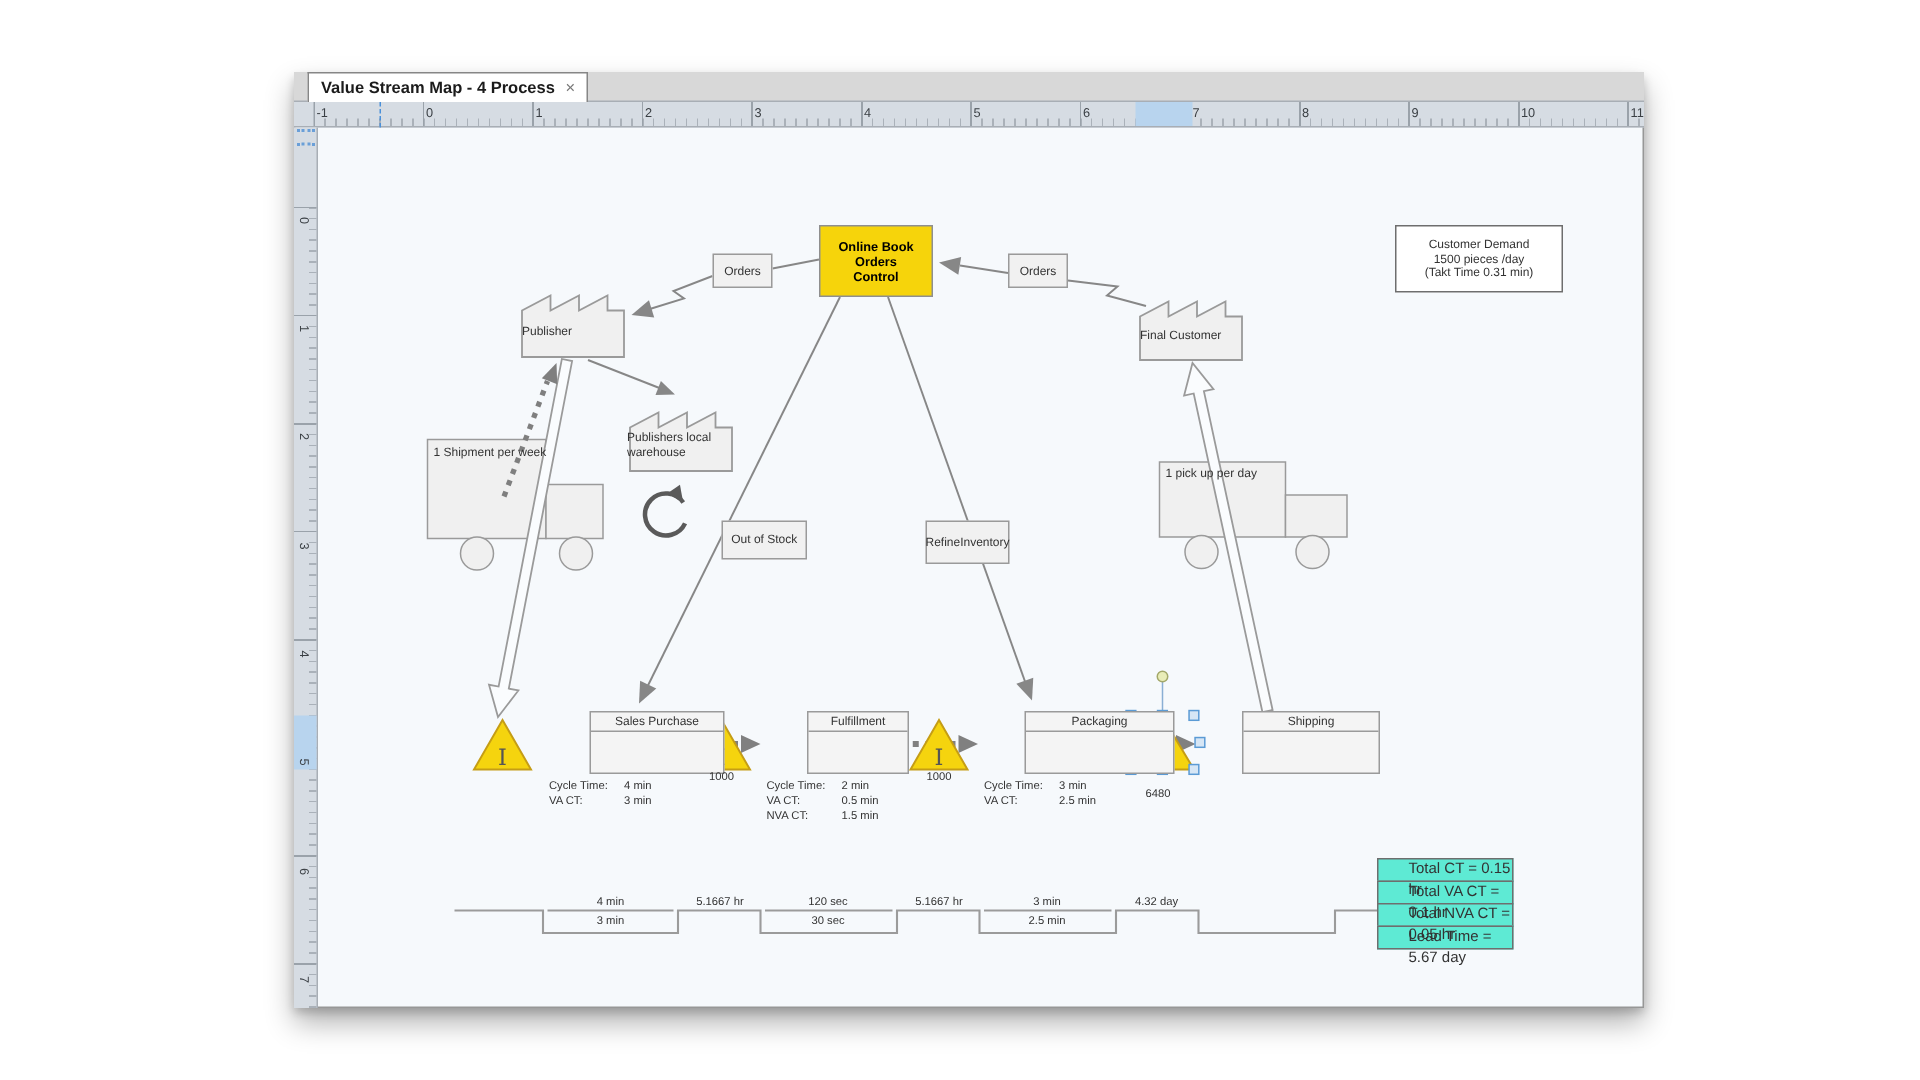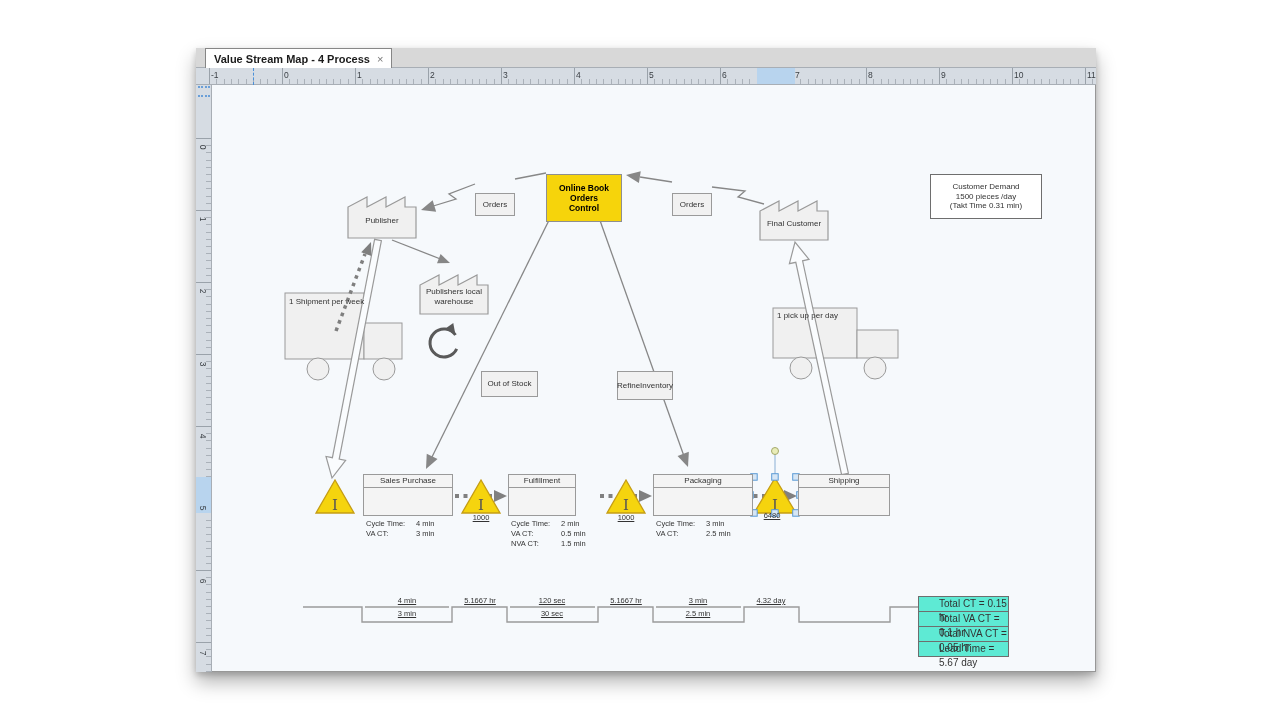--- a/index.html
+++ b/index.html
@@ -1,17 +1,17 @@
 <!DOCTYPE html>
 <html><head>
 <meta charset="utf-8">
 <style>
   html,body{margin:0;padding:0;background:#ffffff;width:1280px;height:720px;
     font-family:"Liberation Sans",sans-serif;-webkit-font-smoothing:antialiased;}
-  .abs{position:absolute;margin-top:24px;}
+  .abs{position:absolute;}
   
   #window{position:absolute;left:196px;top:48px;width:900px;height:624px;
     border:1px solid #979797;background:#f6f9fc;
     box-shadow:0 10px 18px rgba(0,0,0,.30),0 3px 6px rgba(0,0,0,.18);box-sizing:border-box;}
   #tabstrip{position:absolute;left:196px;top:48px;width:900px;height:20px;background:#d8d8d8;
     border-bottom:1px solid #a8aeb5;box-sizing:border-box;}
   #tab{position:absolute;left:205px;top:48px;height:20px;padding:0 8px;background:#ffffff;
     border:1px solid #868686;border-bottom:none;box-sizing:border-box;
     display:flex;align-items:center;gap:7px;font-size:11px;font-weight:bold;color:#1b1b1b;}
   #tab .close{font-weight:normal;color:#777;font-size:11px;cursor:pointer;}
@@ -34,28 +34,28 @@
   #hguide{position:absolute;left:253px;top:68px;height:17px;border-left:1px dashed #4a90d9;}
   #corner-dots{position:absolute;left:198px;top:86px;width:12px;height:7px;
     border-top:2px dotted #6a9fd8;border-bottom:2px dotted #6a9fd8;}
   
   .node{position:absolute;background:#f1f1f1;border:1px solid #9a9a9a;box-sizing:border-box;
     font-size:8px;color:#333;display:flex;align-items:center;justify-content:center;
     text-align:center;line-height:1.2;}
   .whitebox{background:#ffffff;border:1px solid #6e6e6e;}
   .control{background:#f6d40b;border:1px solid #8f8f8f;font-weight:bold;color:#000;
     font-size:8.5px;flex-direction:column;}
-  .proc{position:absolute;background:#f4f4f4;border:1px solid #9a9a9a;box-sizing:border-box;}
+  .proc{position:absolute;background:#f4f4f4;border:1px solid #9a9a9a;box-sizing:border-box;margin-left:30px;}
   .proc .title{height:12px;line-height:12px;text-align:center;font-size:8px;color:#333;
     border-bottom:1px solid #9a9a9a;}
   .pdata{position:absolute;font-size:7.5px;color:#333;line-height:1.33;white-space:nowrap;}
   .pdata .plabel{display:inline-block;width:50px;}
   .lbl{position:absolute;font-size:8px;color:#333;line-height:1.25;}
-  .ctr{text-align:center;}
-  .tl-lbl{position:absolute;font-size:7.5px;color:#333;text-align:center;white-space:nowrap;text-decoration:underline;}
+  .ctr{text-align:left;}
+  .tl-lbl{position:absolute;font-size:7.5px;color:#333;text-align:center;white-space:nowrap;}
   .sumrow{width:91px;height:16px;background:#5eead4;border:1px solid #6e6e6e;box-sizing:border-box;
     font-size:10px;color:#333;line-height:14px;padding-left:20px;}
   .sumrow + .sumrow{margin-top:-1px;}
   svg{position:absolute;left:0;top:0;}
 </style>
 </head>
 <body>
 
 <div id="window"></div>
 
@@ -263,21 +263,21 @@
   <div><span class="plabel">Cycle Time:</span><span>3 min</span></div>
   <div><span class="plabel">VA CT:</span><span>2.5 min</span></div>
 </div>
 
 <div class="tl-lbl" style="left:466px;top:513px;width:30px">
   <span>1000</span>
 </div>
 <div class="tl-lbl" style="left:611px;top:513px;width:30px">
   <span>1000</span>
 </div>
-<div class="tl-lbl" style="left:757px;top:511px;width:30px">
+<div class="tl-lbl" style="left:757px;top:524px;width:30px">
   <span>6480</span>
 </div>
 
 <div class="tl-lbl" style="left:367px;top:596px;width:80px"><span>4 min</span></div>
 <div class="tl-lbl" style="left:367px;top:609px;width:80px"><span>3 min</span></div>
 <div class="tl-lbl" style="left:450px;top:596px;width:60px"><span>5.1667 hr</span></div>
 <div class="tl-lbl" style="left:512px;top:596px;width:80px"><span>120 sec</span></div>
 <div class="tl-lbl" style="left:512px;top:609px;width:80px"><span>30 sec</span></div>
 <div class="tl-lbl" style="left:596px;top:596px;width:60px"><span>5.1667 hr</span></div>
 <div class="tl-lbl" style="left:658px;top:596px;width:80px"><span>3 min</span></div>

